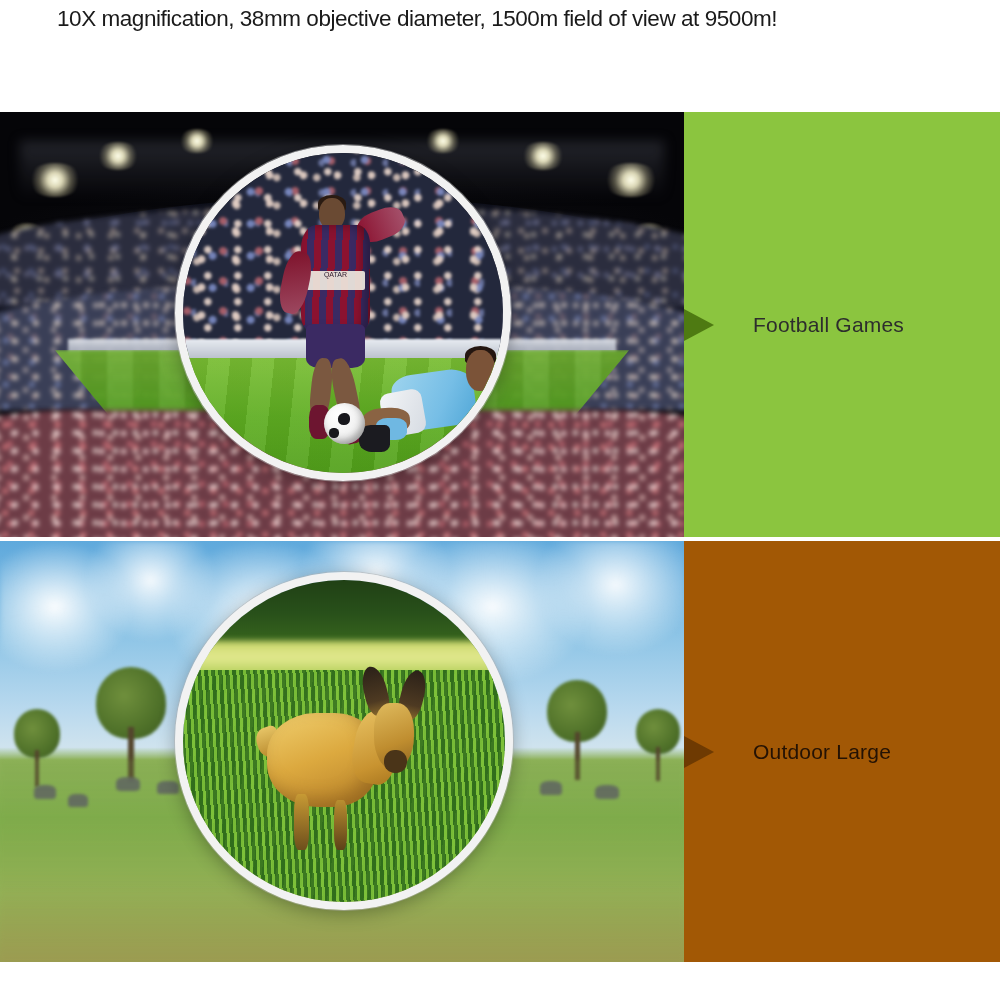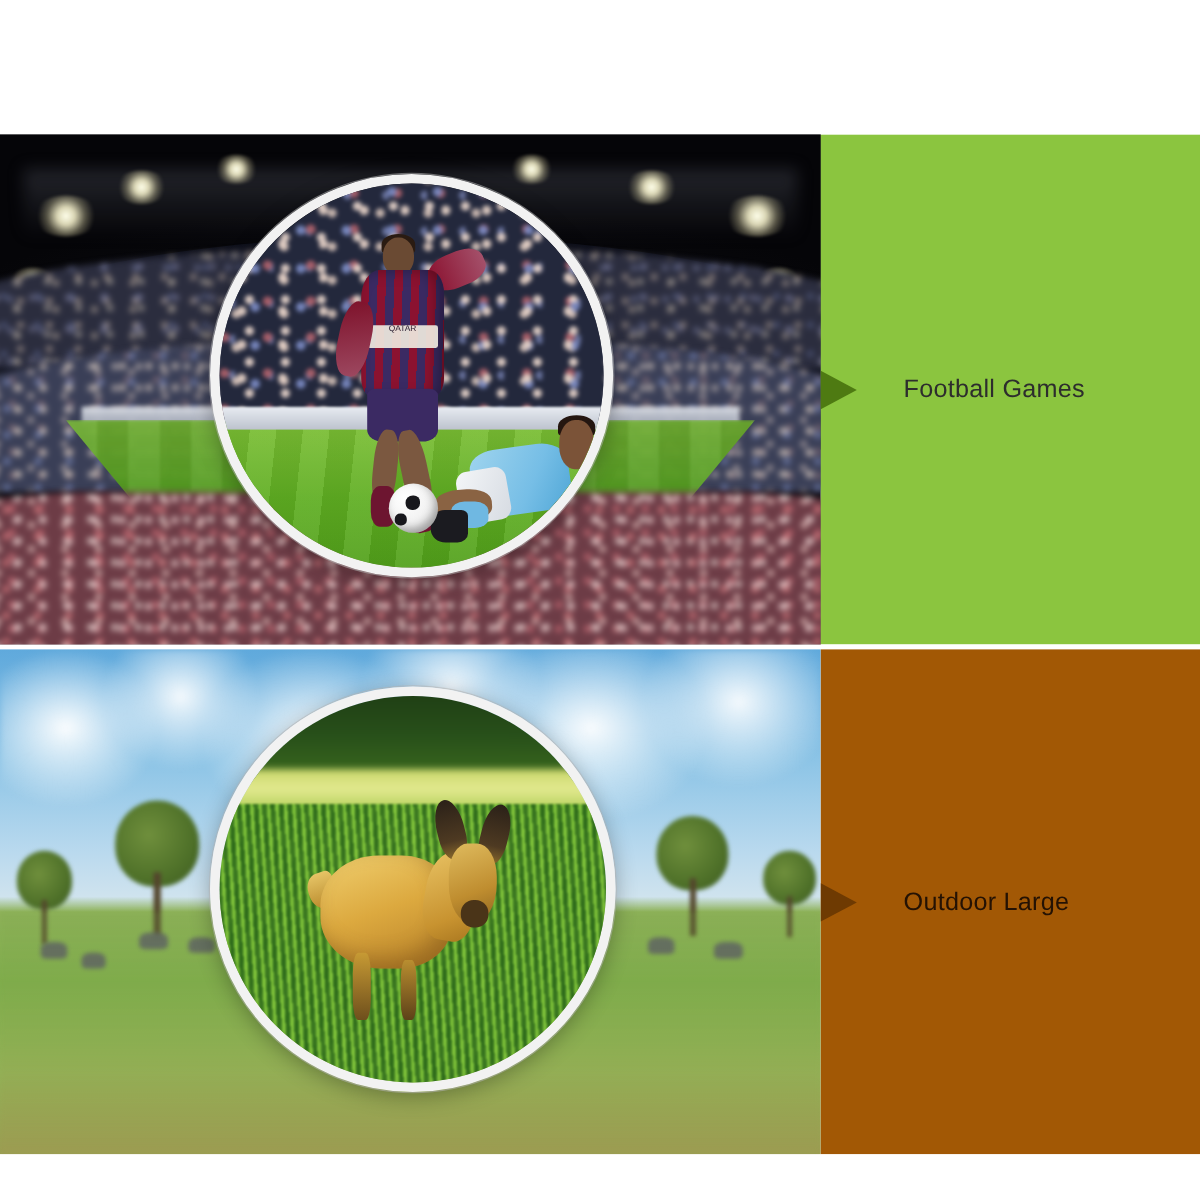--- a/index.html
+++ b/index.html
@@ -530,20 +530,21 @@
     width: 1000px; height: 38px;
     background: #ffffff;
   }
 </style>
 </head>
 <body>
 
 <div class="page">
 
   <div class="header">
+    <p class="subhead">10X magnification, 38mm objective diameter, 1500m field of view at 9500m!</p>
   </div>
 
   <div class="panels">
 
     <div class="row row-top">
 
       <div class="scene">
         <div class="stadium">
           <div class="stad-roof"></div>
           <div class="stad-ring"></div>

